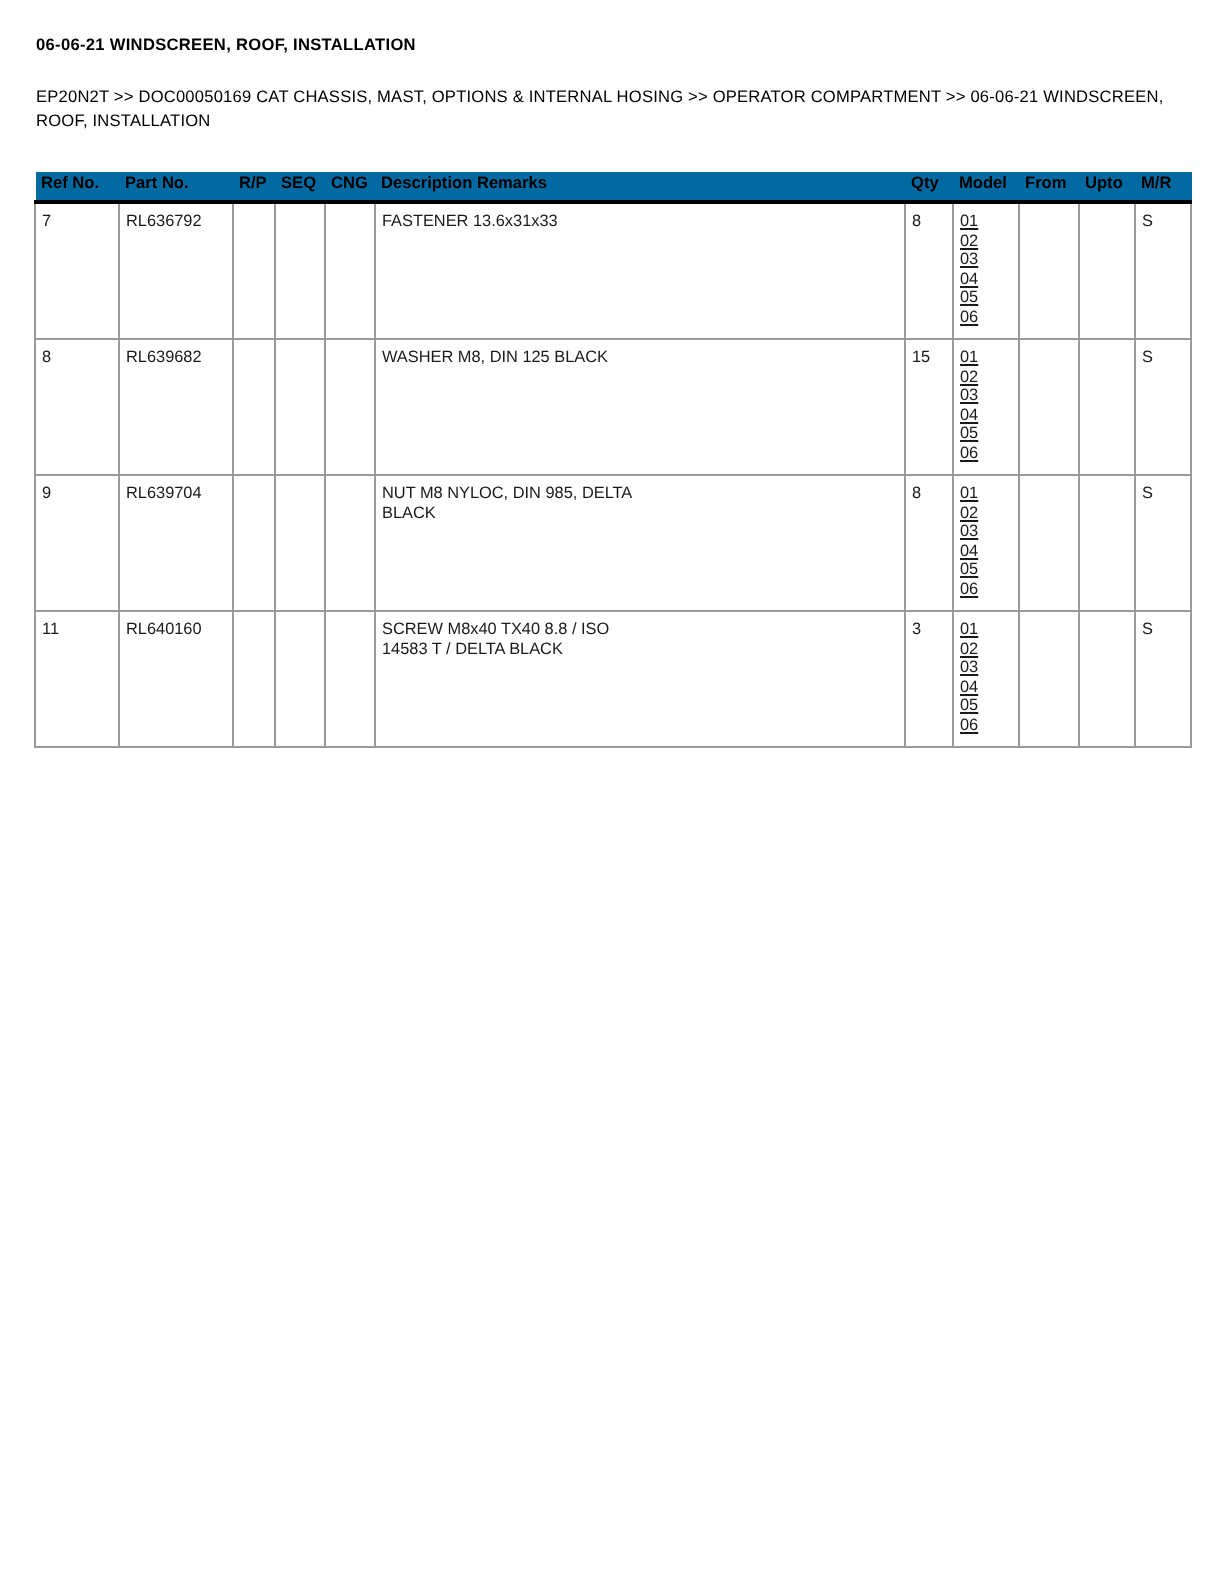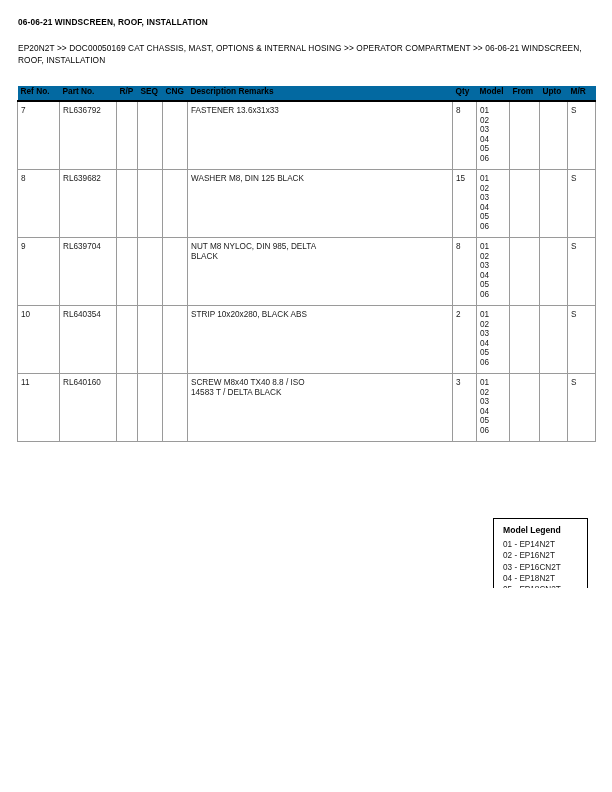--- a/index.html
+++ b/index.html
@@ -94,20 +94,21 @@
   col.c-desc  { width: 265px; }
   col.c-qty   { width: 24px; }
   col.c-model { width: 33px; }
   col.c-from  { width: 30px; }
   col.c-upto  { width: 28px; }
   col.c-mr    { width: 28px; }
 
   .model-list {
     line-height: 10.6px;
     white-space: pre-line;
+    text-decoration: underline;
   }
   .desc-cell {
     line-height: 10.4px;
     white-space: pre-line;
   }
 
   
   .legend-box {
     position: absolute;
     left: 493px;
@@ -218,38 +219,20 @@
 02
 03
 04
 05
 06</td>
           <td></td>
           <td></td>
           <td class=" last-col">S</td>
         </tr>
         <tr>
-          <td>10</td>
-          <td>RL640354</td>
-          <td></td>
-          <td></td>
-          <td></td>
-          <td class="desc-cell">STRIP 10x20x280, BLACK ABS</td>
-          <td>2</td>
-          <td class="model-list">01
-02
-03
-04
-05
-06</td>
-          <td></td>
-          <td></td>
-          <td class=" last-col">S</td>
-        </tr>
-        <tr>
           <td>11</td>
           <td>RL640160</td>
           <td></td>
           <td></td>
           <td></td>
           <td class="desc-cell">SCREW M8x40 TX40 8.8 / ISO
 14583 T / DELTA BLACK</td>
           <td>3</td>
           <td class="model-list">01
 02
@@ -257,25 +240,14 @@
 04
 05
 06</td>
           <td></td>
           <td></td>
           <td class=" last-col">S</td>
         </tr>
       </tbody>
   </table>
 
-  <div class="legend-box">
-    <div class="legend-title">Model Legend</div>
-    <div>
-        <div class="legend-entry">01 - EP14N2T</div>
-        <div class="legend-entry">02 - EP16N2T</div>
-        <div class="legend-entry">03 - EP16CN2T</div>
-        <div class="legend-entry">04 - EP18N2T</div>
-        <div class="legend-entry">05 - EP18CN2T</div>
-        <div class="legend-entry">06 - EP20N2T</div>
-      </div>
-  </div>
 
 </div>
 
 </body></html>

